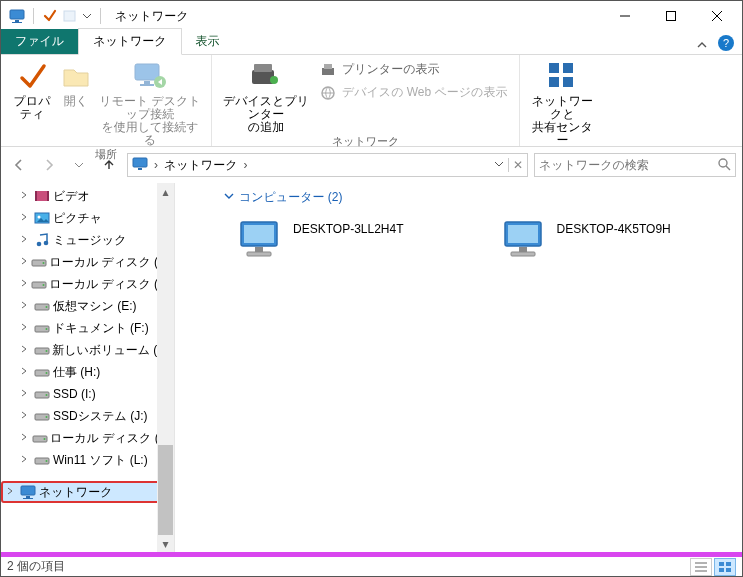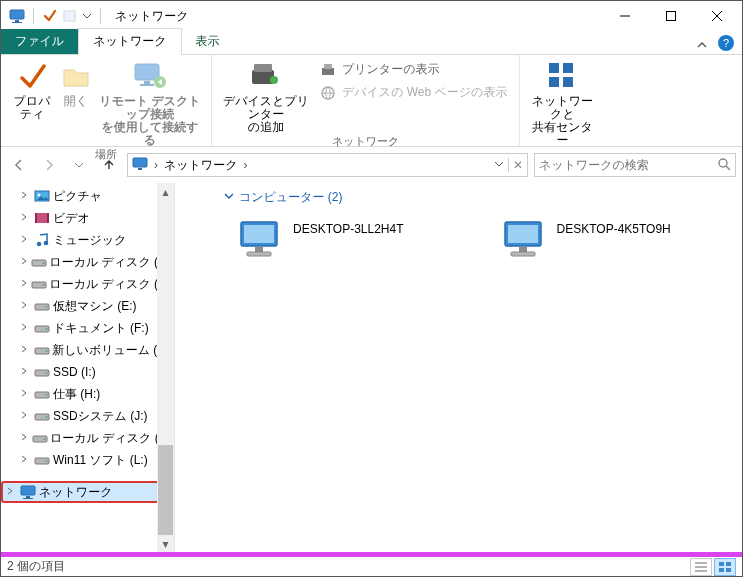--- a/index.html
+++ b/index.html
@@ -19,21 +19,21 @@
   .tab.active { border: 1px solid #dadada; border-bottom: 1px solid #fff; background: #fff; margin-bottom: -1px; }
   .tab.view { color: #14532d; }
   .tabs .collapse { margin-left: auto; padding: 0 6px; color: #555; }
   .tabs .help { width: 16px; height: 16px; border-radius: 50%; background: #1979ca; color: #fff; display: flex; align-items: center; justify-content: center; font-size: 11px; margin: 0 8px 3px 4px; }
 
   .ribbon { display: flex; height: 92px; border-bottom: 1px solid #dadada; background: #fff; }
   .rgroup { display: flex; flex-direction: column; align-items: center; border-right: 1px solid #e5e5e5; padding: 2px 6px 0; }
   .rgroup .row { display: flex; flex: 1; align-items: flex-start; }
   .rgroup .glabel { font-size: 11px; color: #666; text-align: center; padding-bottom: 2px; }
   .rbtn { display: flex; flex-direction: column; align-items: center; justify-content: flex-start; width: 64px; text-align: center; padding: 2px 2px 0; gap: 2px; }
-  .rbtn.wide { width: 110px; font-weight: bold; }
+  .rbtn.wide { width: 110px; }
   .rbtn.mid { width: 96px; }
   .rbtn.dim .ico, .rbtn.dim span { opacity: .5; }
   .rbtn .ico { height: 34px; display: flex; align-items: center; justify-content: center; }
   .rbtn span.lab { line-height: 13px; }
   .ritem { display: flex; align-items: center; gap: 6px; padding: 2px 6px; color: #666; }
   .ritem .ico { width: 16px; height: 16px; }
 
   .addr { display: flex; align-items: center; gap: 6px; height: 36px; padding: 4px 6px; }
   .navarrow { width: 24px; height: 24px; display: flex; align-items: center; justify-content: center; color: #999; }
   .navarrow.enabled { color: #333; }
@@ -263,46 +263,46 @@
 </div>
 
 <div class="body">
   <div class="nav" id="navpane">
     <div class="tree-item" style="padding-left: 18px;">
         <span class="exp"><svg width="10" height="10">
             <path d="M3 2 L7 5 L3 8" stroke="#666" fill="none"></path>
           </svg></span>
         <span class="ticon">
           <svg width="16" height="16">
+            <rect x="1" y="3" width="14" height="10" fill="#c94f7c"></rect>
+            <rect x="1" y="3" width="2" height="10" fill="#8c2a53"></rect>
+            <rect x="13" y="3" width="2" height="10" fill="#8c2a53"></rect>
+          </svg>
+        </span>
+        <span>ビデオ</span>
+      </div>
+      <div class="tree-item" style="padding-left: 18px;">
+        <span class="exp"><svg width="10" height="10">
+            <path d="M3 2 L7 5 L3 8" stroke="#666" fill="none"></path>
+          </svg></span>
+        <span class="ticon">
+          <svg width="16" height="16">
             <rect x="1" y="3" width="14" height="10" fill="#49b0e8" stroke="#2a6db0"></rect>
             <circle cx="5" cy="7" r="1.5" fill="#fff"></circle>
             <path d="M3 12 L7 8 L10 11 L12 9 L15 12" fill="#1f6fa8"></path>
           </svg>
         </span>
         <span>ピクチャ</span>
       </div>
       <div class="tree-item" style="padding-left: 18px;">
         <span class="exp"><svg width="10" height="10">
             <path d="M3 2 L7 5 L3 8" stroke="#666" fill="none"></path>
           </svg></span>
         <span class="ticon">
           <svg width="16" height="16">
-            <rect x="1" y="3" width="14" height="10" fill="#c94f7c"></rect>
-            <rect x="1" y="3" width="2" height="10" fill="#8c2a53"></rect>
-            <rect x="13" y="3" width="2" height="10" fill="#8c2a53"></rect>
-          </svg>
-        </span>
-        <span>ビデオ</span>
-      </div>
-      <div class="tree-item" style="padding-left: 18px;">
-        <span class="exp"><svg width="10" height="10">
-            <path d="M3 2 L7 5 L3 8" stroke="#666" fill="none"></path>
-          </svg></span>
-        <span class="ticon">
-          <svg width="16" height="16">
             <path d="M6 3 L13 2 V10" stroke="#2a6db0" fill="none" stroke-width="1.5"></path>
             <circle cx="5" cy="12" r="2.3" fill="#2a6db0"></circle>
             <circle cx="12" cy="11" r="2.3" fill="#2a6db0"></circle>
           </svg>
         </span>
         <span>ミュージック</span>
       </div>
       <div class="tree-item" style="padding-left: 18px;">
         <span class="exp"><svg width="10" height="10">
             <path d="M3 2 L7 5 L3 8" stroke="#666" fill="none"></path>
@@ -366,33 +366,33 @@
       <div class="tree-item" style="padding-left: 18px;">
         <span class="exp"><svg width="10" height="10">
             <path d="M3 2 L7 5 L3 8" stroke="#666" fill="none"></path>
           </svg></span>
         <span class="ticon">
           <svg width="16" height="16">
             <rect x="1" y="6" width="14" height="6" rx="1" fill="#b8b8b8" stroke="#7a7a7a"></rect>
             <circle cx="12.5" cy="9" r="1" fill="#4caf50"></circle>
           </svg>
         </span>
+        <span>仕事 (H:)</span>
+      </div>
+      <div class="tree-item" style="padding-left: 18px;">
+        <span class="exp"><svg width="10" height="10">
+            <path d="M3 2 L7 5 L3 8" stroke="#666" fill="none"></path>
+          </svg></span>
+        <span class="ticon">
+          <svg width="16" height="16">
+            <rect x="1" y="6" width="14" height="6" rx="1" fill="#b8b8b8" stroke="#7a7a7a"></rect>
+            <circle cx="12.5" cy="9" r="1" fill="#4caf50"></circle>
+          </svg>
+        </span>
         <span>SSD (I:)</span>
-      </div>
-      <div class="tree-item" style="padding-left: 18px;">
-        <span class="exp"><svg width="10" height="10">
-            <path d="M3 2 L7 5 L3 8" stroke="#666" fill="none"></path>
-          </svg></span>
-        <span class="ticon">
-          <svg width="16" height="16">
-            <rect x="1" y="6" width="14" height="6" rx="1" fill="#b8b8b8" stroke="#7a7a7a"></rect>
-            <circle cx="12.5" cy="9" r="1" fill="#4caf50"></circle>
-          </svg>
-        </span>
-        <span>仕事 (H:)</span>
       </div>
       <div class="tree-item" style="padding-left: 18px;">
         <span class="exp"><svg width="10" height="10">
             <path d="M3 2 L7 5 L3 8" stroke="#666" fill="none"></path>
           </svg></span>
         <span class="ticon">
           <svg width="16" height="16">
             <rect x="1" y="6" width="14" height="6" rx="1" fill="#b8b8b8" stroke="#7a7a7a"></rect>
             <circle cx="12.5" cy="9" r="1" fill="#4caf50"></circle>
           </svg>

